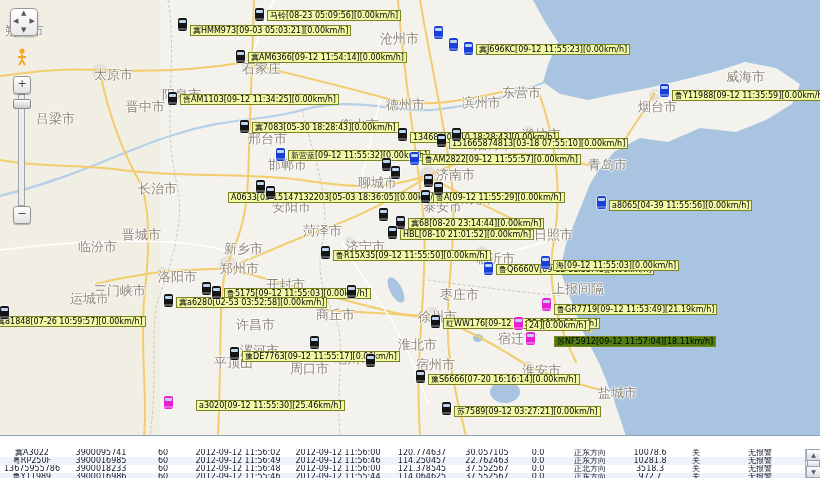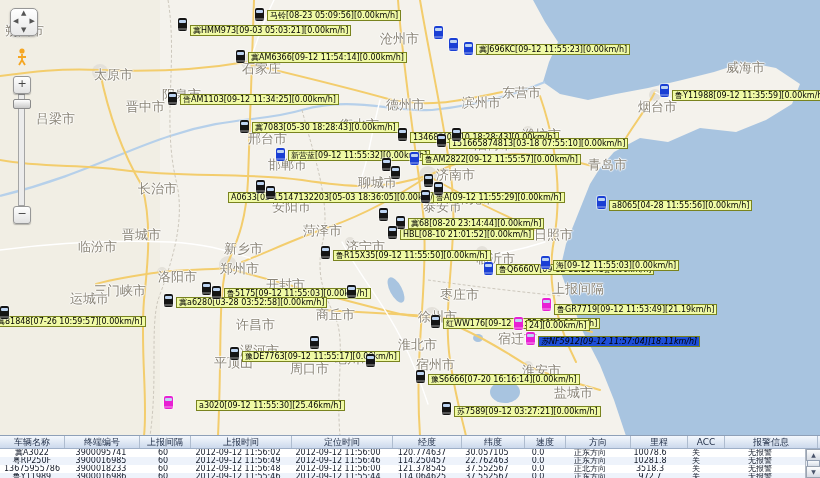--- a/index.html
+++ b/index.html
@@ -157,23 +157,23 @@
       <div class="city" style="left: 316px; top: 306px;">商丘市</div>
       <div class="city" style="left: 290px; top: 360px;">周口市</div>
       <div class="city" style="left: 240px; top: 342px;">漯河市</div>
       <div class="city" style="left: 236px; top: 316px;">许昌市</div>
       <div class="city" style="left: 214px; top: 354px;">平顶山</div>
       <div class="city" style="left: 334px; top: 350px;">亳州市</div>
       <div class="city" style="left: 398px; top: 336px;">淮北市</div>
       <div class="city" style="left: 416px; top: 356px;">宿州市</div>
       <div class="city" style="left: 498px; top: 330px; font-family: Liberation Serif, serif;">宿迁市</div>
       <div class="city" style="left: 522px; top: 362px;">淮安市</div>
-      <div class="city" style="left: 554px; top: 384px;">盐城市</div>
+      <div class="city" style="left: 598px; top: 384px;">盐城市</div>
       <div class="city" style="left: 638px; top: 98px;">烟台市</div>
-      <div class="city" style="left: 726px; top: 59px;">威海市</div>
+      <div class="city" style="left: 726px; top: 68px;">威海市</div>
       <div class="city" style="left: 588px; top: 156px;">青岛市</div>
     </div>
   <div>
       <div class="truck" style="left: 178px; top: 18px; background: rgb(21, 21, 21);"></div>
       <div class="vlabel" style="left: 190px; top: 25px; background: rgb(240, 250, 166);">冀HMM973[09-03 05:03:21][0.00km/h]</div>
       <div class="truck" style="left: 255px; top: 8px; background: rgb(21, 21, 21);"></div>
       <div class="vlabel" style="left: 267px; top: 10px; background: rgb(240, 250, 166);">马铃[08-23 05:09:56][0.00km/h]</div>
       <div class="truck" style="left: 434px; top: 26px; background: rgb(26, 63, 212);"></div>
       <div class="truck" style="left: 449px; top: 38px; background: rgb(26, 63, 212);"></div>
       <div class="truck" style="left: 464px; top: 42px; background: rgb(26, 63, 212);"></div>
@@ -198,46 +198,46 @@
       <div class="truck" style="left: 382px; top: 158px; background: rgb(21, 21, 21);"></div>
       <div class="truck" style="left: 391px; top: 166px; background: rgb(21, 21, 21);"></div>
       <div class="truck" style="left: 256px; top: 180px; background: rgb(21, 21, 21);"></div>
       <div class="truck" style="left: 266px; top: 186px; background: rgb(21, 21, 21);"></div>
       <div class="vlabel" style="left: 228px; top: 192px; background: rgb(240, 250, 166);">A0633[05-15147132203[05-03 18:36:05][0.00km/h]</div>
       <div class="truck" style="left: 424px; top: 174px; background: rgb(21, 21, 21);"></div>
       <div class="truck" style="left: 434px; top: 182px; background: rgb(21, 21, 21);"></div>
       <div class="truck" style="left: 421px; top: 190px; background: rgb(21, 21, 21);"></div>
       <div class="vlabel" style="left: 433px; top: 192px; background: rgb(240, 250, 166);">鲁A[09-12 11:55:29][0.00km/h]</div>
       <div class="truck" style="left: 597px; top: 196px; background: rgb(26, 63, 212);"></div>
-      <div class="vlabel" style="left: 609px; top: 200px; background: rgb(240, 250, 166);">a8065[04-28 11:55:56][0.00km/h]</div>
+      <div class="vlabel" style="left: 609px; top: 200px; background: rgb(240, 250, 166);">a8065[04-39 11:55:56][0.00km/h]</div>
       <div class="truck" style="left: 379px; top: 208px; background: rgb(21, 21, 21);"></div>
       <div class="truck" style="left: 396px; top: 216px; background: rgb(21, 21, 21);"></div>
       <div class="vlabel" style="left: 408px; top: 218px; background: rgb(240, 250, 166);">冀68[08-20 23:14:44][0.00km/h]</div>
       <div class="truck" style="left: 388px; top: 226px; background: rgb(21, 21, 21);"></div>
       <div class="vlabel" style="left: 400px; top: 229px; background: rgb(240, 250, 166);">HBL[08-10 21:01:52][0.00km/h]</div>
       <div class="truck" style="left: 321px; top: 246px; background: rgb(21, 21, 21);"></div>
       <div class="vlabel" style="left: 333px; top: 250px; background: rgb(240, 250, 166);">鲁R15X35[09-12 11:55:50][0.00km/h]</div>
       <div class="truck" style="left: 484px; top: 262px; background: rgb(26, 63, 212);"></div>
       <div class="vlabel" style="left: 496px; top: 264px; background: rgb(240, 250, 166);">鲁Q6660V[09-12 11:55:45][0.00km/h]</div>
       <div class="truck" style="left: 541px; top: 256px; background: rgb(26, 63, 212);"></div>
       <div class="vlabel" style="left: 553px; top: 260px; background: rgb(240, 250, 166);">海[09-12 11:55:03][0.00km/h]</div>
       <div class="truck" style="left: 202px; top: 282px; background: rgb(21, 21, 21);"></div>
       <div class="truck" style="left: 212px; top: 286px; background: rgb(21, 21, 21);"></div>
       <div class="vlabel" style="left: 224px; top: 288px; background: rgb(240, 250, 166);">鲁5175[09-12 11:55:03][0.00km/h]</div>
       <div class="truck" style="left: 164px; top: 294px; background: rgb(21, 21, 21);"></div>
-      <div class="vlabel" style="left: 176px; top: 297px; background: rgb(240, 250, 166);">冀a6280[03-28 03:52:58][0.00km/h]</div>
+      <div class="vlabel" style="left: 176px; top: 297px; background: rgb(240, 250, 166);">冀a6280[02-53 03:52:58][0.00km/h]</div>
       <div class="truck" style="left: 347px; top: 285px; background: rgb(21, 21, 21);"></div>
       <div class="truck" style="left: 542px; top: 298px; background: rgb(232, 32, 211);"></div>
       <div class="vlabel" style="left: 554px; top: 304px; background: rgb(240, 250, 166);">鲁GR7719[09-12 11:53:49][21.19km/h]</div>
       <div class="truck" style="left: 431px; top: 315px; background: rgb(21, 21, 21);"></div>
       <div class="vlabel" style="left: 443px; top: 318px; background: rgb(240, 250, 166);">红WW176[09-12 11:55:26][0.00km/h]</div>
       <div class="truck" style="left: 514px; top: 317px; background: rgb(232, 32, 211);"></div>
       <div class="vlabel" style="left: 526px; top: 320px; background: rgb(240, 250, 166);">24][0.00km/h]</div>
       <div class="truck" style="left: 526px; top: 332px; background: rgb(232, 32, 211);"></div>
-      <div class="vlabel" style="left: 538px; top: 336px; background: #1d4ed8; font-style: italic;">苏NF5912[09-12 11:57:04][18.11km/h]</div>
+      <div class="vlabel" style="left: 554px; top: 336px; background: #4d7c0f;">苏NF5912[09-12 11:57:04][18.11km/h]</div>
       <div class="truck" style="left: 0px; top: 306px; background: rgb(21, 21, 21);"></div>
       <div class="vlabel" style="left: -6px; top: 316px; background: rgb(240, 250, 166);">冀81848[07-26 10:59:57][0.00km/h]</div>
       <div class="truck" style="left: 230px; top: 347px; background: rgb(21, 21, 21);"></div>
       <div class="vlabel" style="left: 242px; top: 351px; background: rgb(240, 250, 166);">豫DE7763[09-12 11:55:17][0.00km/h]</div>
       <div class="truck" style="left: 310px; top: 336px; background: rgb(21, 21, 21);"></div>
       <div class="truck" style="left: 366px; top: 354px; background: rgb(21, 21, 21);"></div>
       <div class="truck" style="left: 416px; top: 370px; background: rgb(21, 21, 21);"></div>
       <div class="vlabel" style="left: 428px; top: 374px; background: rgb(240, 250, 166);">豫S6666[07-20 16:16:14][0.00km/h]</div>
       <div class="truck" style="left: 164px; top: 396px; background: rgb(232, 32, 211);"></div>
       <div class="vlabel" style="left: 196px; top: 400px; background: rgb(240, 250, 166);">a3020[09-12 11:55:30][25.46km/h]</div>
@@ -260,34 +260,20 @@
   </div>
 
   <div class="zoombtn zoom-plus">+</div>
   <div class="zoomtrack"></div>
   <div class="zoomknob"></div>
   <div class="zoombtn zoom-minus">−</div>
 
 </div>
 
 <div class="grid">
-  <div class="ghead">
-      <div class="th" style="width: 64px;">车辆名称</div>
-      <div class="th" style="width: 74px;">终端编号</div>
-      <div class="th" style="width: 50px;">上报间隔</div>
-      <div class="th" style="width: 100px;">上报时间</div>
-      <div class="th" style="width: 100px;">定位时间</div>
-      <div class="th" style="width: 68px;">经度</div>
-      <div class="th" style="width: 62px;">纬度</div>
-      <div class="th" style="width: 40px;">速度</div>
-      <div class="th" style="width: 64px;">方向</div>
-      <div class="th" style="width: 56px;">里程</div>
-      <div class="th" style="width: 36px;">ACC</div>
-      <div class="th" style="width: 92px;">报警信息</div>
-    </div>
   <div class="gbody">
       <div class="tr">
         <div class="td" style="width: 64px;">冀A3022</div>
         <div class="td" style="width: 74px;">3900095741</div>
         <div class="td" style="width: 50px;">60</div>
         <div class="td" style="width: 100px;">2012-09-12 11:56:02</div>
         <div class="td" style="width: 100px;">2012-09-12 11:56:00</div>
         <div class="td" style="width: 68px;">120.774637</div>
         <div class="td" style="width: 62px;">30.057105</div>
         <div class="td" style="width: 40px;">0.0</div>

